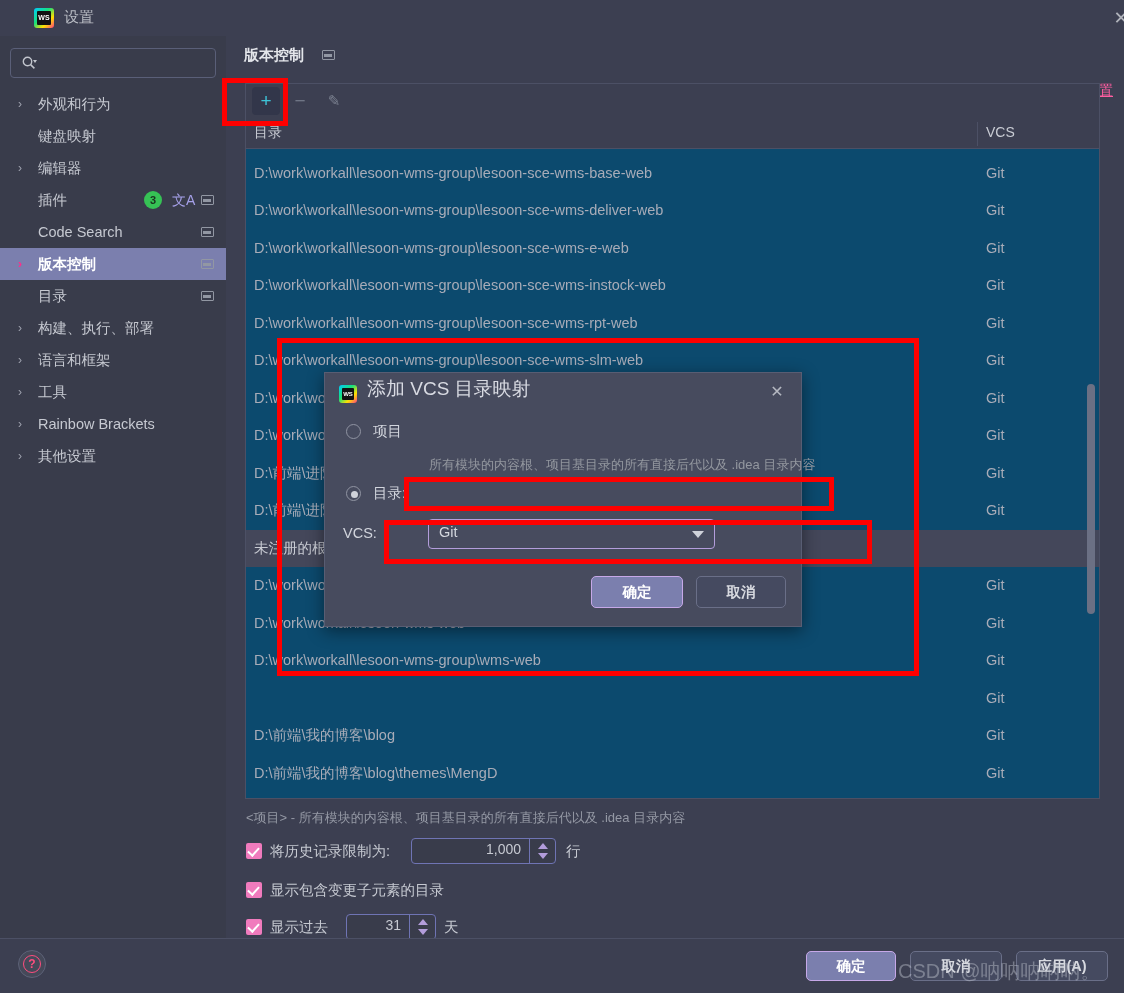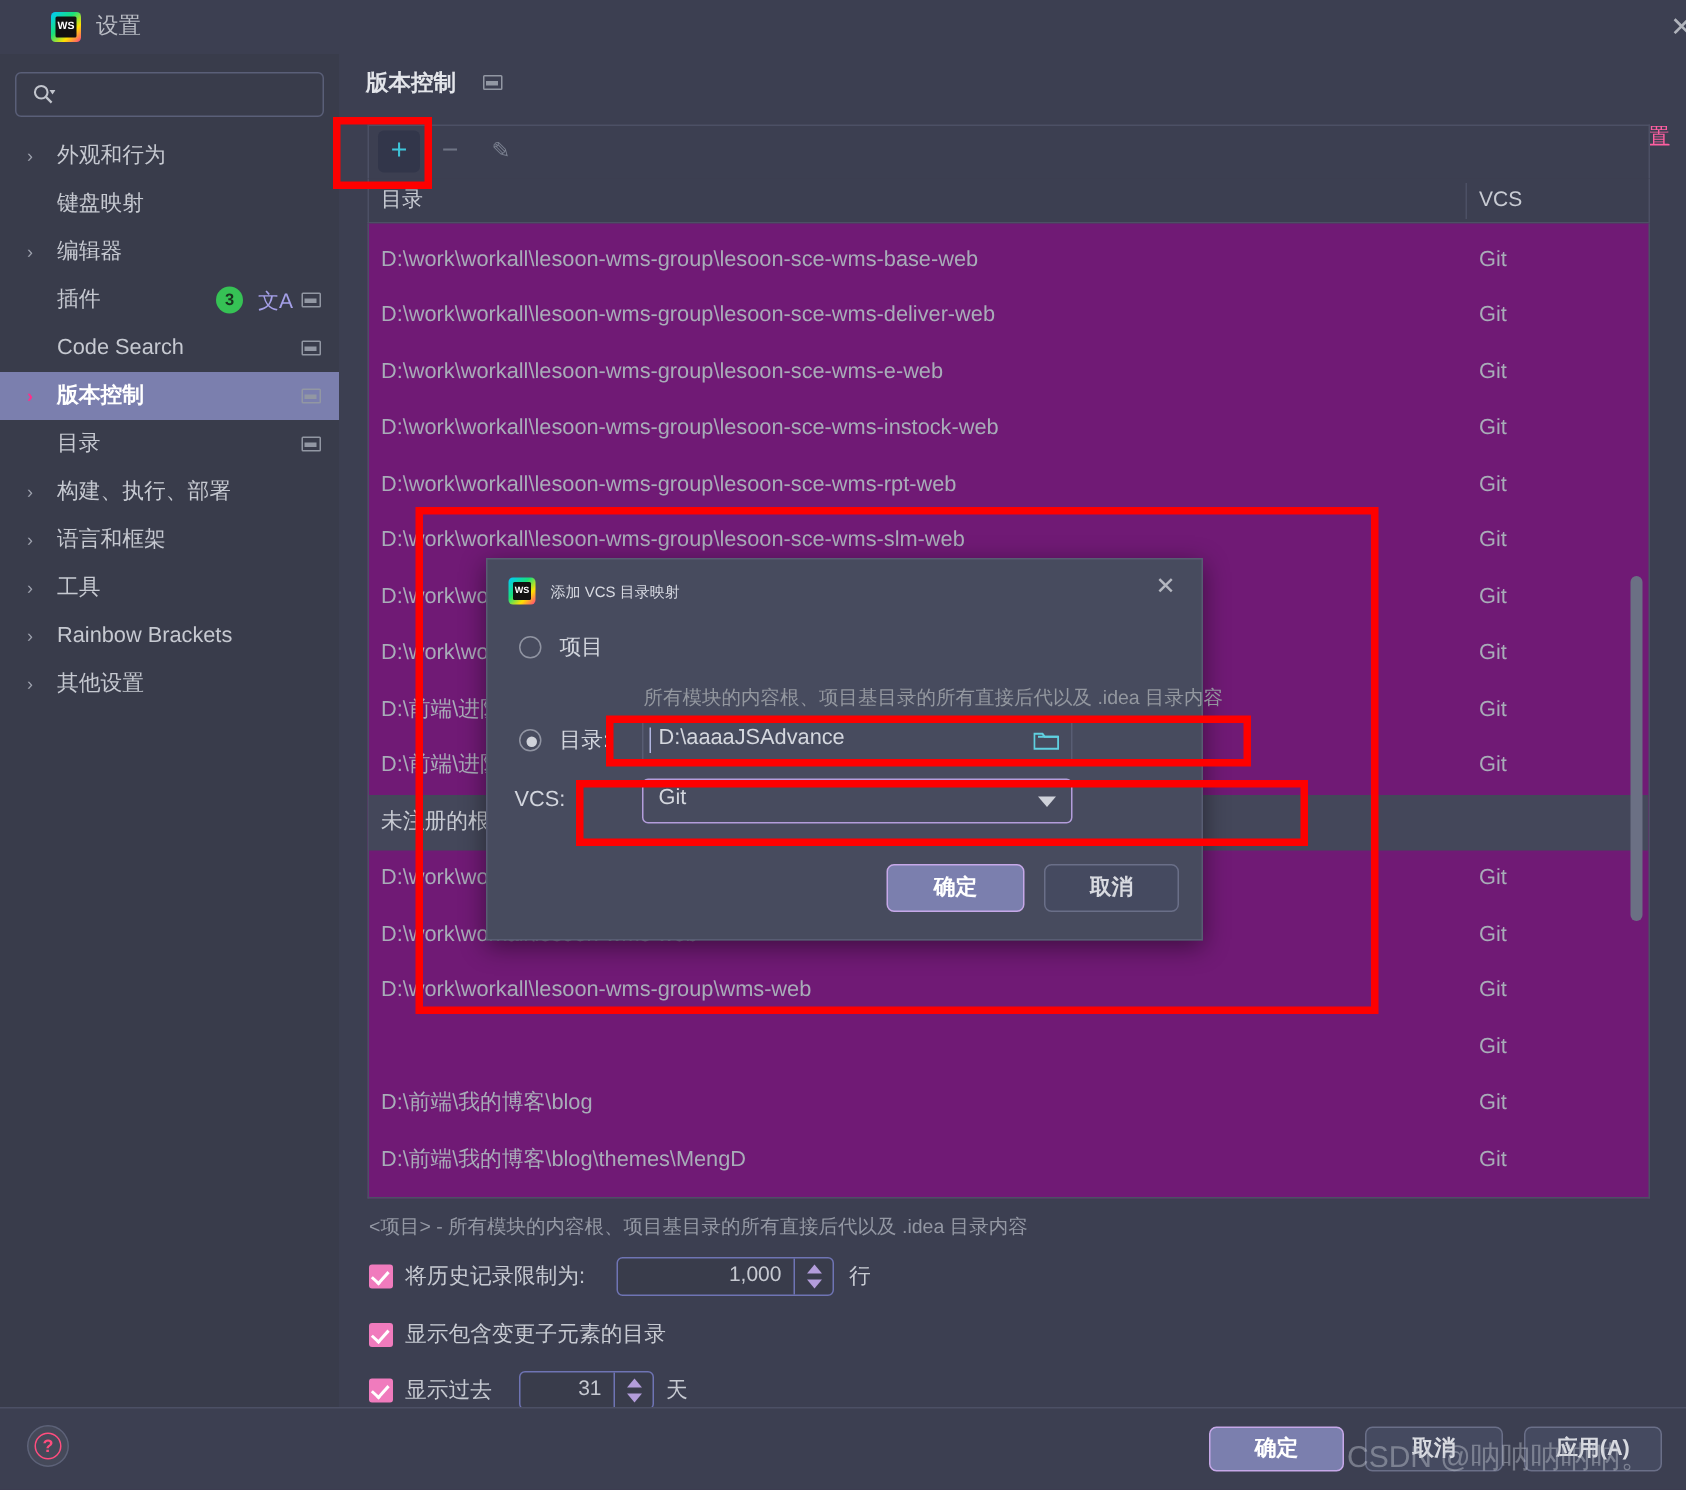--- a/index.html
+++ b/index.html
@@ -156,21 +156,21 @@
     position: absolute; left: 731px; top: 3px; width: 1px; height: 24px;
     background: #4c5065;
   }
 
   
   .tbl-body {
     position: absolute; left: 19px; top: 113px; width: 855px; height: 650px;
     border-left: 1px solid #4c5065; border-right: 1px solid #4c5065;
     border-bottom: 1px solid #4c5065;
     overflow: hidden;
-    background: #701a75;
+    background: #0c4a6e;
   }
   .tbl-scroll { position: absolute; left: 0; top: -32px; width: 853px; }
   .row {
     position: relative; height: 37.5px; line-height: 37.5px;
     font-size: 14.5px; color: #a8acb8;
   }
   .row.header-row { color: #c8cbd3; background: #44475a; }
   .row .path { position: absolute; left: 8px; top: 0; white-space: nowrap; }
   .row .vcs { position: absolute; left: 740px; top: 0; }
   .scrollbar-track {
@@ -267,22 +267,22 @@
     background: linear-gradient(135deg, #00caff 0%, #18e07a 40%, #ffe000 70%, #ff3d81 100%);
     overflow: hidden;
   }
   .dlg-logo .inner {
     position: absolute; left: 3px; top: 3px; width: 12px; height: 12px;
     background: #111; border-radius: 1px;
     color: #fff; font-size: 6px; font-weight: bold;
     text-align: center; line-height: 12px;
   }
   .dlg-title {
-    position: absolute; left: 42px; top: 15px;
-    font-size: 10px; color: #d8dae2;
+    position: absolute; left: 42px; top: 3px;
+    font-size: 19px; color: #d8dae2;
   }
   .dlg-close {
     position: absolute; right: 14px; top: 9px; width: 20px; height: 20px;
     color: #b4b7c0; font-size: 16px; text-align: center; line-height: 20px;
     cursor: pointer;
   }
   .radio {
     position: absolute; width: 15px; height: 15px; border-radius: 8px;
     border: 1.5px solid #9094a2; background: #474b5e;
   }
@@ -546,28 +546,20 @@
     <div class="dlg-title">添加 VCS 目录映射</div>
     <div class="dlg-close">✕</div>
 
     <span class="radio" style="left:21px; top:51px;"></span>
     <span class="dlg-lbl" style="left:48px; top:49px;">项目</span>
     <div class="dlg-hint">所有模块的内容根、项目基目录的所有直接后代以及 .idea 目录内容</div>
 
     <span class="radio on" style="left:21px; top:113px;"></span>
     <span class="dlg-lbl" style="left:48px; top:111px;">目录:</span>
 
-    <div class="txtfield" style="left:103px; top:107px; width:287px; height:27px;">
-      <span class="caret"></span>
-      <span class="val">D:\aaaaJSAdvance</span>
-      <svg class="folder-icon" viewBox="0 0 17 13">
-        <path d="M0.5 2.2 L0.5 12.2 L16.5 12.2 L16.5 4.2 L7.5 4.2 L6 2.2 Z" fill="none" stroke="#5fd0e0" stroke-width="1.4"></path>
-        <path d="M3 4.2 L16.5 4.2" stroke="#5fd0e0" stroke-width="1.3"></path>
-      </svg>
-    </div>
 
     <span class="dlg-lbl" style="left:18px; top:152px;">VCS:</span>
     <div class="combo" style="left:103px; top:146px; width:287px; height:30px;">
       <span class="val">Git</span>
       <span class="caret"></span>
     </div>
 
     <div class="btn btn-primary" style="left:266px; top:203px; width:92px; height:32px; line-height:30px;">确定</div>
     <div class="btn btn-plain" style="left:371px; top:203px; width:90px; height:32px; line-height:30px;">取消</div>
   </div>

